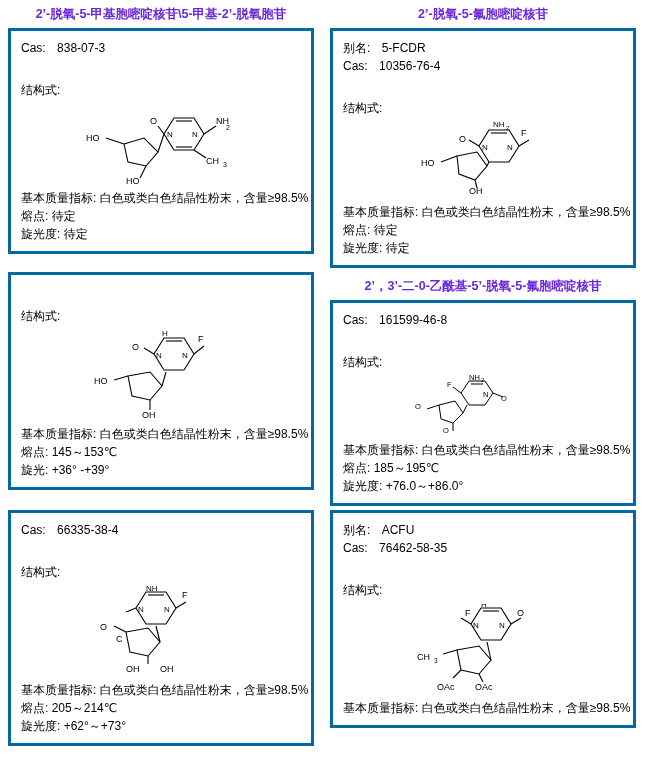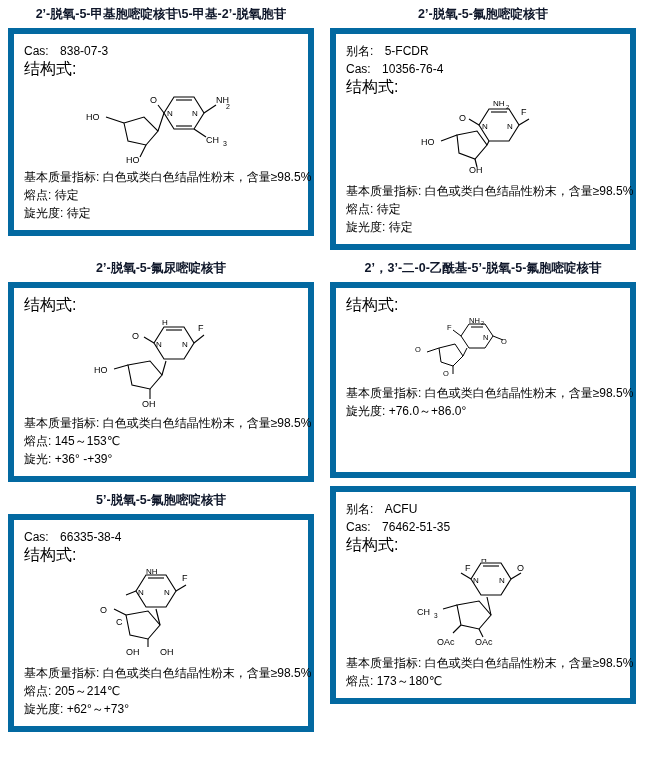--- a/index.html
+++ b/index.html
@@ -15,40 +15,40 @@
     display:flex;
     flex-wrap:wrap;
   }
   .cell{
     width:322px;
     box-sizing:border-box;
     padding:0 8px 4px 8px;
   }
   .title{
     text-align:center;
-    color:#0f172a;
+    color:#6d28d9;
     font-weight:bold;
     font-size:12.5px;
     line-height:16px;
     padding:6px 4px 6px 4px;
   }
   .card{
-    border:6px solid #0369a1;
+    border:3px solid #0369a1;
     box-sizing:border-box;
     padding:8px 10px 8px 10px;
     background:#fff;
   }
   .kv{
     font-size:12px;
     line-height:18px;
     white-space:nowrap;
   }
   .kv .k{display:inline-block;}
   .kv .v{display:inline-block;margin-left:8px;}
-  .struct-label{font-size:16px;line-height:18px;}
+  .struct-label{font-size:12px;line-height:18px;margin-top:24px;}
   .struct{
     display:flex;
     justify-content:center;
     align-items:center;
     padding:4px 0 4px 0;
   }
   .struct svg{display:block;}
   .specs{font-size:12px;line-height:18px;}
   .specs div{white-space:nowrap;}
 
@@ -171,21 +171,20 @@
         </div>
         <div>
           <span>旋光度:</span>
           <span>待定</span>
         </div>
       </div>
     </div>
   </div>
 
   <div class="cell row2 c3">
-    <div class="title">2’-脱氧-5-氟尿嘧啶核苷</div>
     <div class="card">
       <div class="struct-label">结构式:</div>
       <div class="struct">
         <svg width="170" height="90" viewBox="0 0 170 90">
           <g fill="none" stroke="#000" stroke-width="1.1">
             <polygon points="88,8 108,8 118,24 108,40 88,40 78,24"></polygon>
             <line x1="90" y1="11" x2="106" y2="11"></line>
             <polygon points="52,46 74,42 86,56 74,70 56,66"></polygon>
             <line x1="86" y1="56" x2="90" y2="42"></line>
             <line x1="52" y1="46" x2="38" y2="50"></line>
@@ -217,20 +216,24 @@
           <span>旋光:</span>
           <span>+36°  -+39°</span>
         </div>
       </div>
     </div>
   </div>
 
   <div class="cell row2 c4">
     <div class="title">2’，3’-二-0-乙酰基-5’-脱氧-5-氟胞嘧啶核苷</div>
     <div class="card">
+      <div class="kv">
+        <span class="k">Cas:</span>
+        <span class="v">161599-46-8</span>
+      </div>
       <div class="struct-label">结构式:</div>
       <div class="struct">
         <svg width="140" height="62" viewBox="0 0 140 62">
           <g fill="none" stroke="#000" stroke-width="1">
             <polygon points="56,6 72,6 80,18 72,30 56,30 48,18"></polygon>
             <line x1="58" y1="9" x2="70" y2="9"></line>
             <polygon points="26,30 42,26 50,38 40,48 28,44"></polygon>
             <line x1="50" y1="38" x2="54" y2="30"></line>
             <line x1="26" y1="30" x2="14" y2="34"></line>
             <line x1="40" y1="48" x2="40" y2="56"></line>
@@ -247,29 +250,32 @@
             <text x="70" y="22">N</text>
           </g>
         </svg>
       </div>
       <div class="specs">
         <div>
           <span>基本质量指标:</span>
           <span>白色或类白色结晶性粉末，含量≥98.5%</span>
         </div>
         <div>
+          <span>熔点:</span>
+          <span>185～195℃</span>
+        </div>
+        <div>
           <span>旋光度:</span>
           <span>+76.0～+86.0°</span>
         </div>
       </div>
     </div>
   </div>
 
   <div class="cell row3 c5">
-    <div class="title">5’-脱氧-5-氟胞嘧啶核苷</div>
     <div class="card">
       <div class="kv">
         <span class="k">Cas:</span>
         <span class="v">66335-38-4</span>
       </div>
       <div class="struct-label">结构式:</div>
       <div class="struct">
         <svg width="150" height="90" viewBox="0 0 150 90">
           <g fill="none" stroke="#000" stroke-width="1.1">
             <polygon points="60,6 80,6 90,22 80,38 60,38 50,22"></polygon>
@@ -311,21 +317,21 @@
   </div>
 
   <div class="cell row3 c6">
     <div class="card">
       <div class="kv">
         <span class="k">别名:</span>
         <span class="v">ACFU</span>
       </div>
       <div class="kv">
         <span class="k">Cas:</span>
-        <span class="v">76462-51-35</span>
+        <span class="v">76462-58-35</span>
       </div>
       <div class="struct-label">结构式:</div>
       <div class="struct">
         <svg width="160" height="90" viewBox="0 0 160 90">
           <g fill="none" stroke="#000" stroke-width="1.1">
             <polygon points="78,4 98,4 108,20 98,36 78,36 68,20"></polygon>
             <line x1="80" y1="7" x2="96" y2="7"></line>
             <polygon points="54,46 76,42 88,56 76,70 58,66"></polygon>
             <line x1="88" y1="56" x2="84" y2="38"></line>
             <line x1="54" y1="46" x2="40" y2="50"></line>
@@ -345,21 +351,17 @@
             <text x="70" y="24" font-size="8">N</text>
             <text x="96" y="24" font-size="8">N</text>
           </g>
         </svg>
       </div>
       <div class="specs">
         <div>
           <span>基本质量指标:</span>
           <span>白色或类白色结晶性粉末，含量≥98.5%</span>
         </div>
-        <div>
-          <span>熔点:</span>
-          <span>173～180℃</span>
-        </div>
       </div>
     </div>
   </div>
 
 </div>
 
 </body></html>

